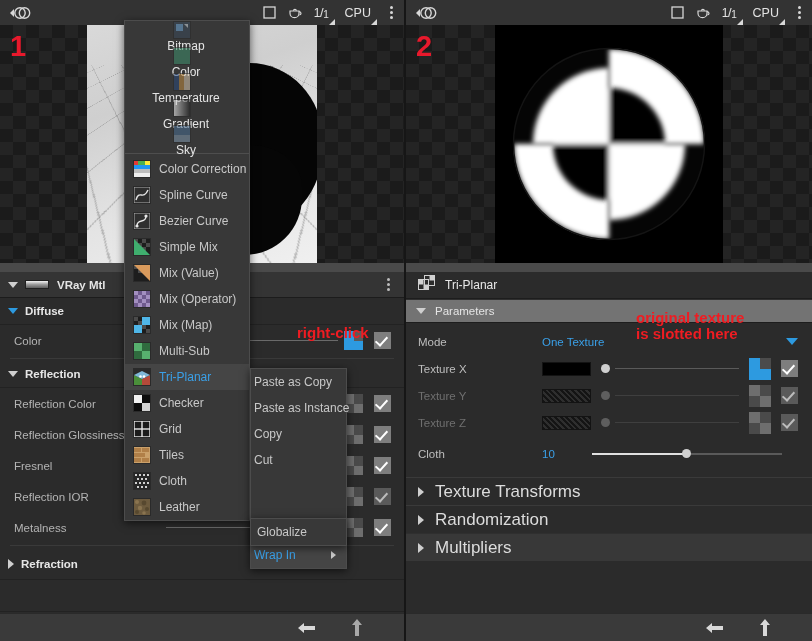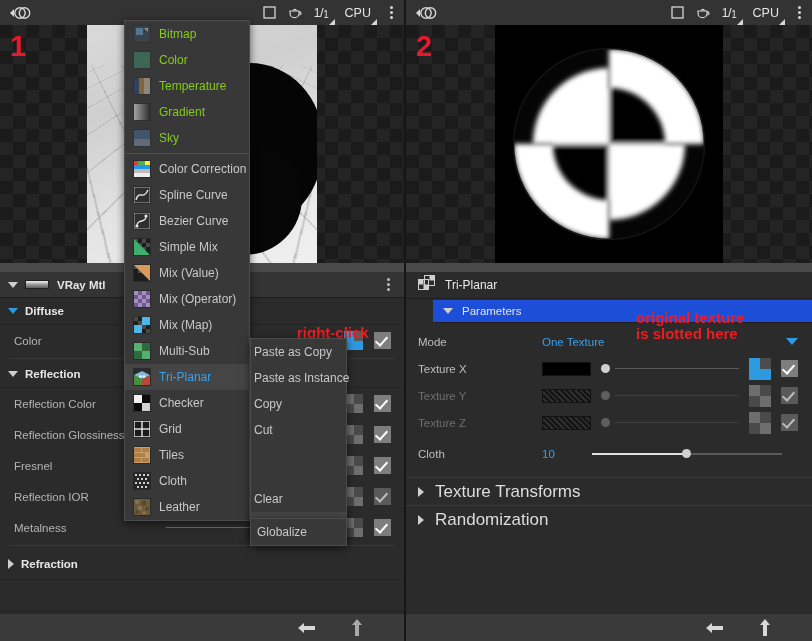--- a/index.html
+++ b/index.html
@@ -196,21 +196,21 @@
     z-index: 40;
     box-shadow: 0 2px 8px rgba(0,0,0,.6);
   }
   .menu-item {
     height: 26px;
     display: flex; align-items: center;
     padding: 0 10px 0 8px;
     color: #c8c8c8; font-size: 12px;
     white-space: nowrap;
   }
-  .menu-item.dimmed { color: #84cc16; }
+  .menu-item.dimmed { color: #e5e5e5; flex-direction: column; }
   .menu-item.sel { background: #454545; color: #3aa0e8; }
   .menu-icon { width: 18px; height: 18px; margin-right: 8px; flex: none; border: 1px solid #2a2a2a;}
   .menu-sep { height: 1px; background: #4e4e4e; margin: 2px 0; }
   .sub-arrow {
     margin-left: auto; width:0;height:0;
     border-top:4px solid transparent;border-bottom:4px solid transparent;border-left:5px solid #c8c8c8;
   }
 
   .annot {
     position: absolute;
@@ -220,22 +220,22 @@
     line-height: 1.04;
   }
 
   
   .rp-header {
     height: 27px; display:flex; align-items:center; padding-left: 12px;
     background: #2b2b2b; border-bottom: 1px solid #1d1d1d;
   }
   .rp-header .ttl { color: #e8e8e8; font-size: 12px; margin-left: 10px;}
   .rp-sec {
-    height: 24px; background: #1d4ed8; display:flex; align-items:center;
-    padding-left: 10px; border-bottom: 1px solid #1d1d1d; border-top: 1px solid #2f2f2f; margin-left: 27px;
+    height: 24px; background: #737373; display:flex; align-items:center;
+    padding-left: 10px; border-bottom: 1px solid #1d1d1d; border-top: 1px solid #2f2f2f;
   }
   .rp-sec .lbl { color: #e4e4e4; font-size: 11.5px; }
   .rp-row {
     height: 27px; display:flex; align-items:center; padding-left: 12px;
   }
   .rp-name { color: #bdbdbd; font-size: 11.5px; width: 124px; flex:none;}
   .rp-name.dim { color: #6f6f6f; }
   .rp-val { color: #3aa0e8; font-size: 11.5px; }
   .rp-swatch { width: 49px; height: 14px; background:#000; border:1px solid #131313;}
   .rp-swatch.hatch {
@@ -670,21 +670,21 @@
               <circle cx="10" cy="4" r="2.4" fill="#57482f"></circle>
               <circle cx="6" cy="9" r="2.2" fill="#8a7450"></circle>
               <circle cx="13" cy="10" r="2" fill="#57482f"></circle>
               <circle cx="3" cy="13" r="2" fill="#57482f"></circle>
               <circle cx="10" cy="14" r="1.8" fill="#8a7450"></circle>
             </svg></span>
           <span>Leather</span>
         </div>
       </div>
 
-    <div class="menu" id="ctx-menu" style="left:250px; top:338px; width:97px;">
+    <div class="menu" id="ctx-menu" style="left:250px; top:368px; width:97px;">
         <div class="menu-item" style="padding-left: 3px;">
           <span>Paste as Copy</span>
         </div>
         <div class="menu-item" style="padding-left: 3px;">
           <span>Paste as Instance</span>
         </div>
         <div class="menu-item" style="padding-left: 3px;">
           <span>Copy</span>
         </div>
         <div class="menu-item" style="padding-left: 3px;">
@@ -875,20 +875,24 @@
     <div style="height:10px"></div>
 
     <div class="rp-accordion">
       <span class="tri right"></span>
       <span class="lbl" style="margin-left:4px">Texture Transforms</span>
     </div>
     <div class="rp-accordion">
       <span class="tri right"></span>
       <span class="lbl" style="margin-left:4px">Randomization</span>
     </div>
+    <div class="rp-accordion hl">
+      <span class="tri right"></span>
+      <span class="lbl" style="margin-left:4px">Multipliers</span>
+    </div>
 
     <div class="annot" style="left:230px; top:310px; font-size:15px">
       <div>original texture</div>
       <div>is slotted here</div>
     </div>
 
     <div class="footer">
       <span>
         <svg width="18" height="14" viewBox="0 0 18 14">
             <path d="M0 7 L6 2 L6 5 L17 5 L17 9 L6 9 L6 12 Z" fill="#d8d8d8"></path>

